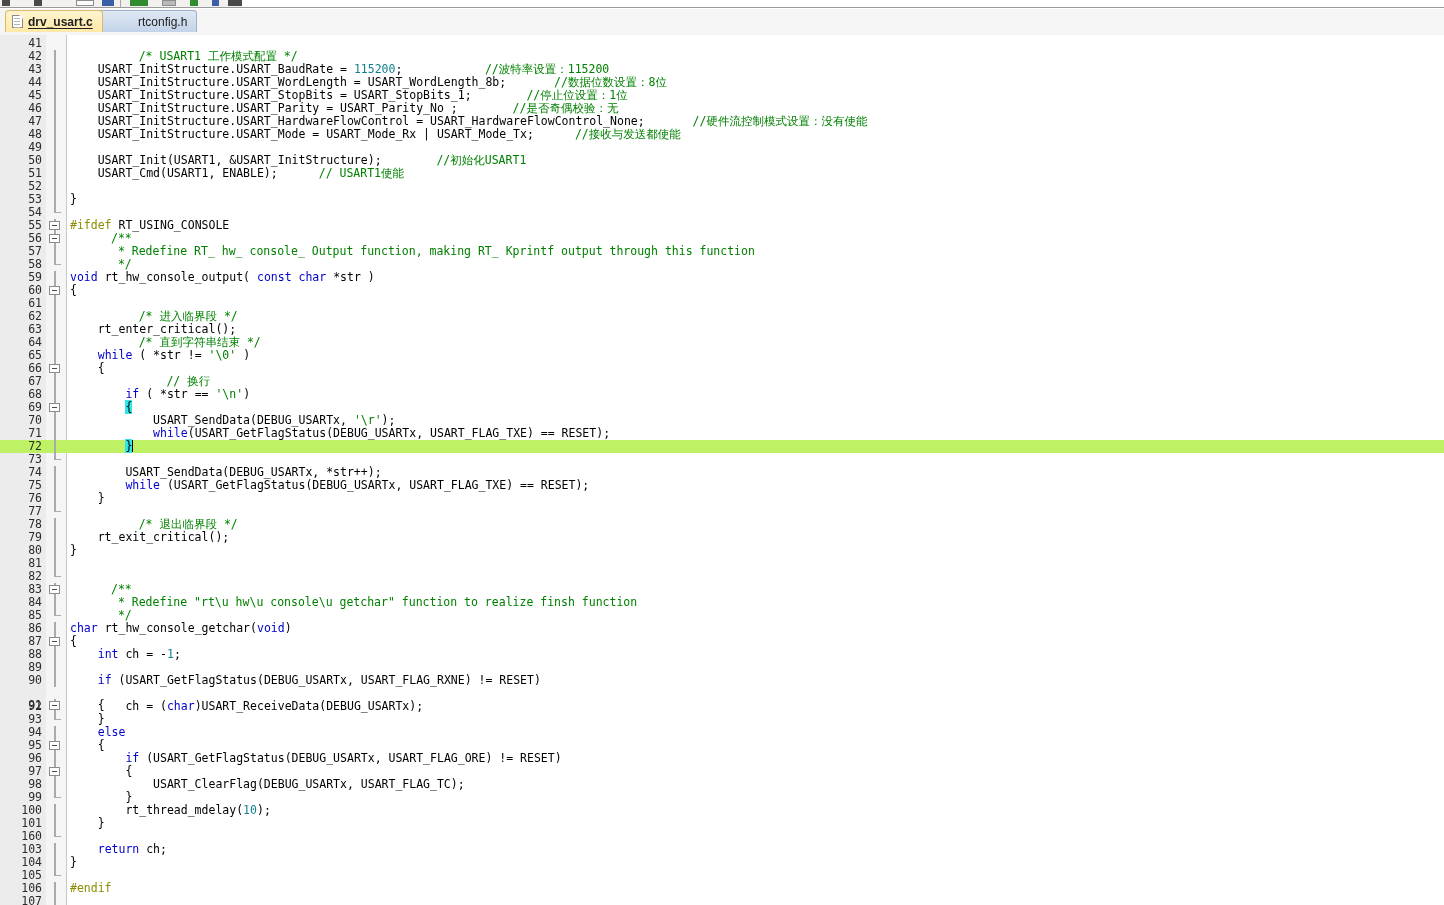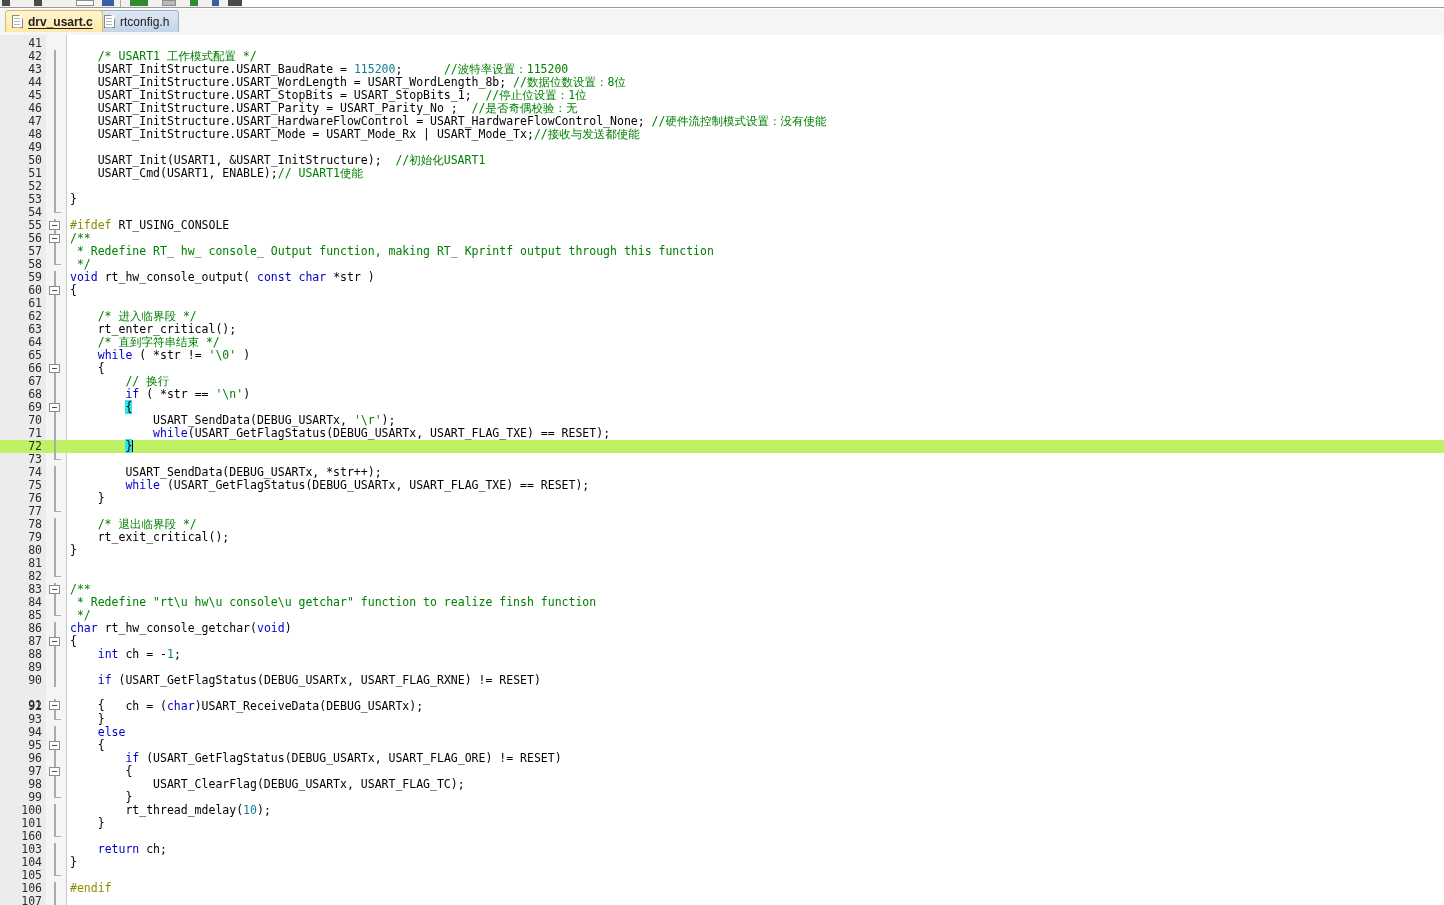--- a/index.html
+++ b/index.html
@@ -63,24 +63,25 @@
     white-space: nowrap;
     cursor: default;
   }
   .tab.active {
     left: 5px;
     background: linear-gradient(#fff4cf, #ffe9a8);
     border-color: #d9b96a;
     z-index: 3;
   }
   .tab.inactive {
-    left: 97px;
+    left: 79px;
     background: linear-gradient(#dfe8f4, #c3d3e9);
     border-color: #9fb0c9;
     z-index: 2;
+    gap: 36px;
   }
   .tab-label { margin-left: 5px; }
   .tab.active .tab-label {
     font-weight: bold;
     text-decoration: underline;
     text-underline-offset: 2px;
   }
   .doc-icon {
     position: relative;
     width: 11px; height: 13px;
@@ -173,21 +174,21 @@
     width: 2px; height: 7px;
     background: #aaaaaa;
   }
   .fend::after {
     content: "";
     position: absolute; left: 0; top: 6px;
     width: 7px; height: 1px; background: #aaaaaa;
   }
 
   
-  .c-com  { color: #008000; }
+  .c-com  { color: #008000; margin-left: 41px; }
   .c-key  { color: #0000cc; }
   .c-pre  { color: #8c8c00; }
   .c-num  { color: #0f7f8f; }
   .c-str  { color: #008000; }
   .brace-hl { background: #2ee6ea; color: #000; }
   .caret {
     display: inline-block;
     width: 1px; height: 12px;
     background: #000;
     vertical-align: -2px;

